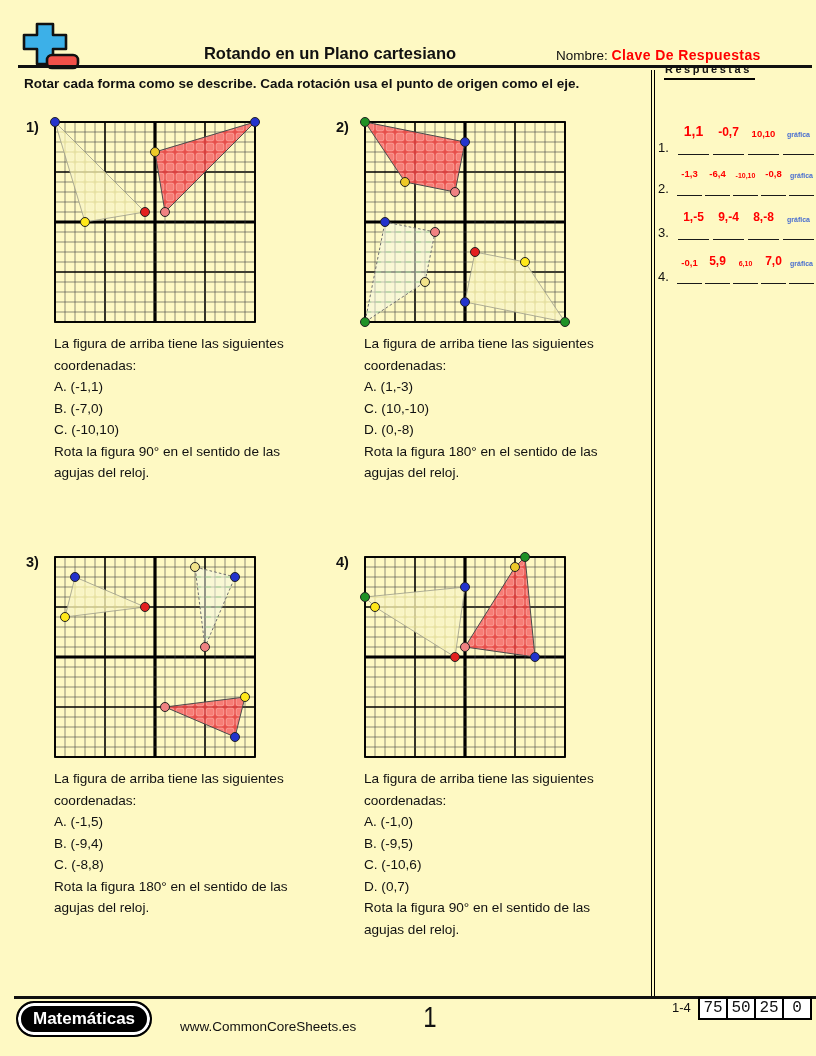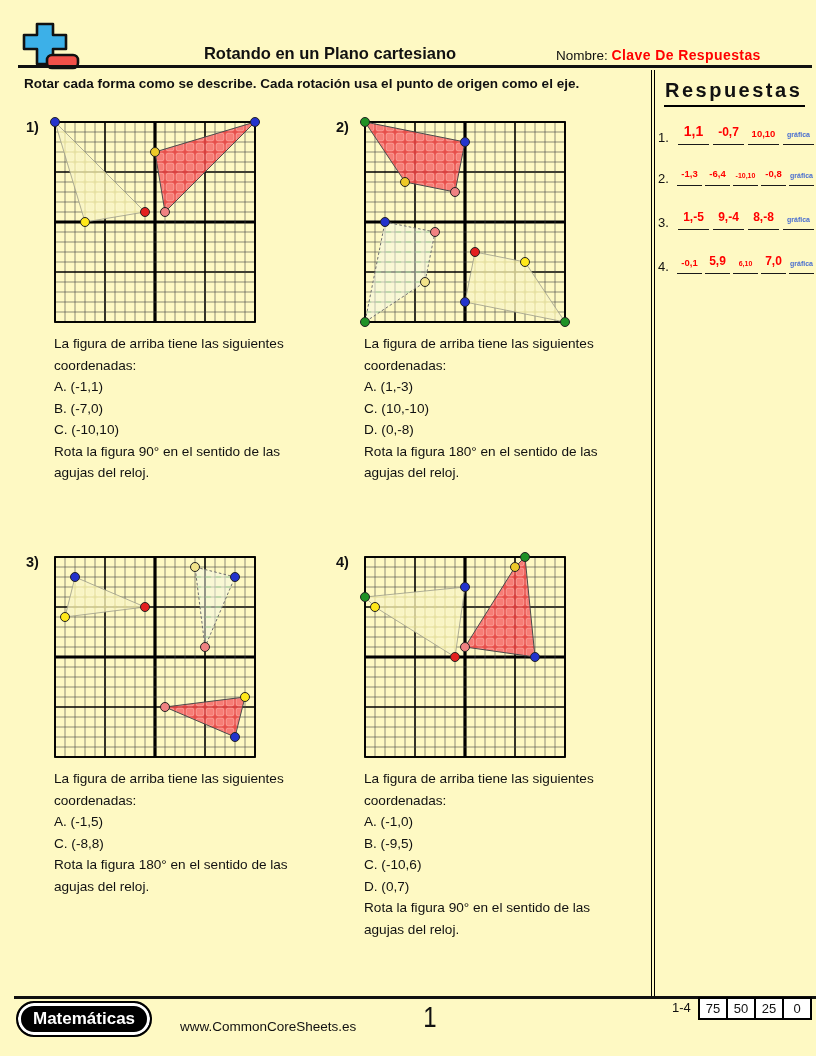--- a/index.html
+++ b/index.html
@@ -12,26 +12,26 @@
          font-size:16.5px;font-weight:bold;}
   .namewrap{position:absolute;left:556px;top:47px;font-size:13.5px;white-space:nowrap;}
   .name-red{color:#f00;font-weight:bold;font-size:14px;letter-spacing:.4px;}
   .hline{position:absolute;left:18px;top:65px;width:794px;height:2.5px;background:#111;}
   .instruction{position:absolute;left:24px;top:76px;width:624px;
                font-size:13.5px;font-weight:bold;}
 
   
   .vsep{position:absolute;left:651px;top:70px;height:927px;width:2px;
         border-left:1.5px solid #000;border-right:1.5px solid #000;}
-  .resp-head{position:absolute;left:664px;top:79px;font-size:20px;font-weight:bold;
+  .resp-head{position:absolute;left:664px;top:63px;font-size:11px;font-weight:bold;
              letter-spacing:2.5px;border-bottom:2px solid #000;padding:0 3px 3px 1px;}
   .ans-row{position:absolute;left:658px;width:154px;display:flex;align-items:flex-end;}
   .ans-num{width:14px;font-size:13px;flex:none;margin-right:2px;}
   .ans-slot{display:inline-block;flex:none;text-align:center;color:#f00;font-weight:bold;
-            border-bottom:1.6px solid #1a1a1a;padding-bottom:6px;line-height:1;}
+            border-bottom:1.6px solid #1a1a1a;padding-bottom:16px;line-height:1;}
   .gap6 .ans-slot{margin-left:4px;} .gap3 .ans-slot{margin-left:3px;}
   .s-lg{font-size:14px;} .s-md{font-size:12px;} .s-sm{font-size:9.5px;} .s-xs{font-size:7px;}
   .s-gr{font-size:7px;color:#4a6fd0;}
 
   
   .prob-label{position:absolute;font-size:14.5px;font-weight:bold;}
   .grid-svg{position:absolute;}
   .prob-text{position:absolute;width:300px;font-size:13.6px;line-height:21.5px;}
 
   
@@ -52,21 +52,21 @@
   .fline{position:absolute;left:14px;top:996px;width:802px;height:2.5px;background:#111;}
   .badge{position:absolute;left:16px;top:1001px;background:#000;color:#fff;
          border:2px solid #000;border-radius:18px;box-shadow:inset 0 0 0 3px #fff;
          font-size:17px;font-weight:bold;padding:6px 15px;text-align:center;}
   .site{position:absolute;left:180px;top:1019px;font-size:13.5px;}
   .pageno{position:absolute;left:390px;top:1000px;width:80px;text-align:center;
           font-size:30px;transform:scaleX(.8);}
   .range{position:absolute;left:672px;top:1000px;font-size:13px;}
   .scorebar{position:absolute;left:700px;top:997px;display:flex;}
   .scorebox{width:26px;height:19px;border:2px solid #000;margin-left:-2px;
-            text-align:center;font-size:13px;line-height:19px;background:#fff;}
+            text-align:center;font-size:16px;line-height:19px;background:#fff;font-family:Liberation Mono, monospace;}
 </style>
 </head>
 <body>
 
 <svg width="0" height="0" style="position:absolute" aria-hidden="true">
   <defs>
     <pattern id="texR" width="1" height="1" patternUnits="userSpaceOnUse">
       <rect width="1" height="1" fill="#ef4444"></rect>
       <rect x="0.12" y="0.12" width="0.76" height="0.76" rx="0.18" fill="#f66a6a" stroke="#fca5a5" stroke-width="0.07"></rect>
     </pattern>
@@ -320,20 +320,21 @@
         <circle class="dot d-paleyellow" cx="4" cy="-9" r="0.45"></circle>
         <circle class="dot d-blue" cx="8" cy="-8" r="0.45"></circle>
         <circle class="dot d-pink" cx="1" cy="5" r="0.45"></circle>
         <circle class="dot d-yellow" cx="9" cy="4" r="0.45"></circle>
         <circle class="dot d-blue" cx="8" cy="8" r="0.45"></circle>
       </svg>
       <div class="prob-text" style="left: 54px; top: 768px;">
         <div>La figura de arriba tiene las siguientes</div>
         <div>coordenadas:</div>
         <div>A. (-1,5)</div>
+        <div>B. (-9,4)</div>
         <div>C. (-8,8)</div>
         <div>Rota la figura 180° en el sentido de las</div>
         <div>agujas del reloj.</div>
       </div>
       <div class="prob-label" style="left: 336px; top: 554px;">4)</div>
       <svg class="grid-svg" width="214" height="214" viewBox="-10.7 -10.7 21.4 21.4" style="left: 358px; top: 550px;">
         <line class="gl major" x1="-10" y1="-10" x2="-10" y2="10"></line>
         <line class="gl major" x1="-10" y1="-10" x2="10" y2="-10"></line>
         <line class="gl minor" x1="-9" y1="-10" x2="-9" y2="10"></line>
         <line class="gl minor" x1="-10" y1="-9" x2="10" y2="-9"></line>

